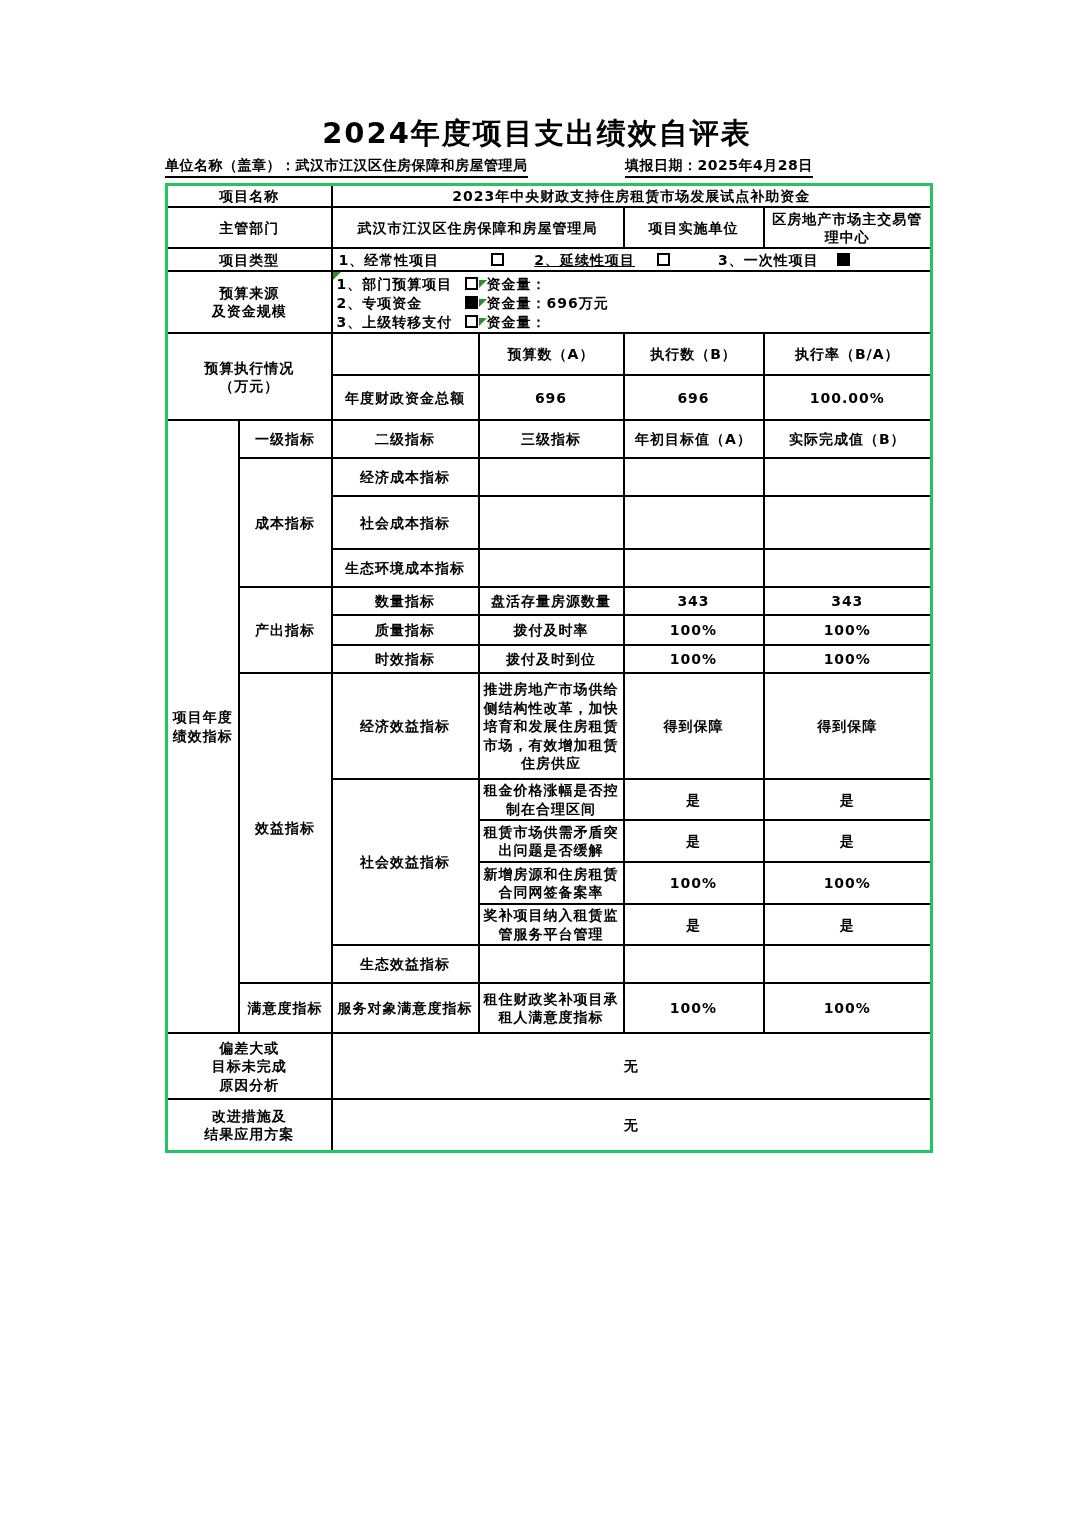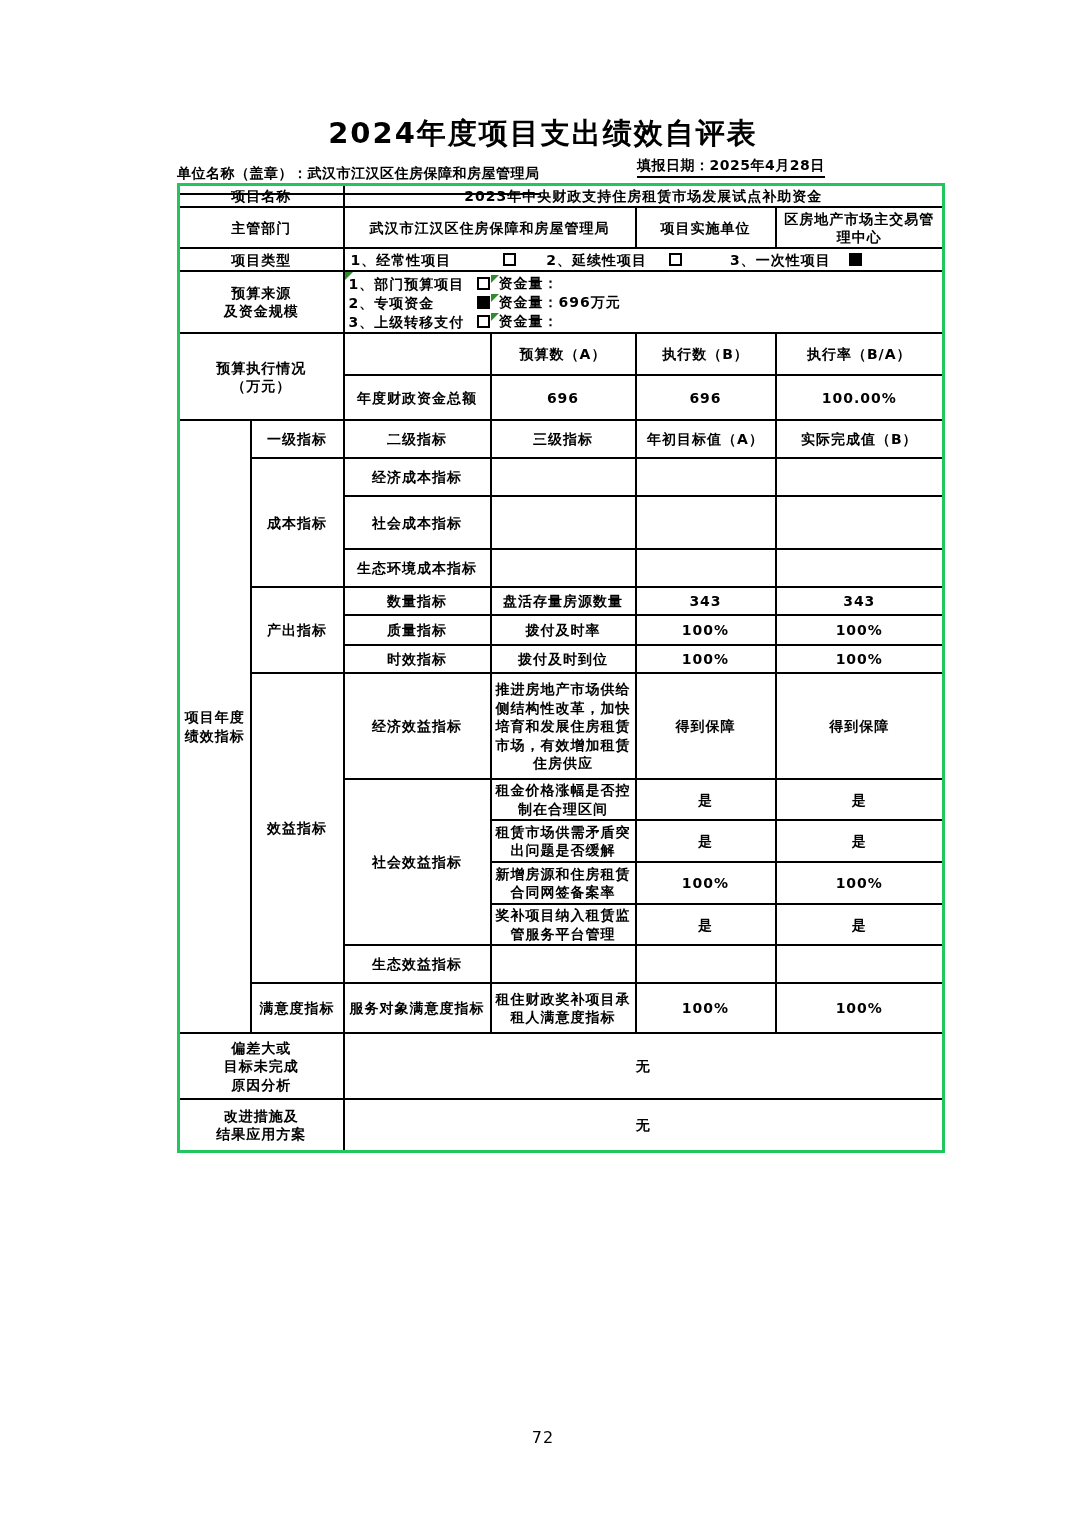--- a/index.html
+++ b/index.html
@@ -1,32 +1,32 @@
 <!DOCTYPE html>
 <html><head>
 <meta charset="utf-8">
 <style>
   * { box-sizing: border-box; }
   html,body { margin:0; padding:0; }
   body {
     width:1074px; height:1520px; background:#ffffff; color:#000;
     font-family:"DejaVu Sans", sans-serif; position:relative;
   }
-  .page { position:absolute; inset:0;margin-left:12px; }
+  .page { position:absolute; inset:0; }
 
   .doc-title {
     position:absolute; top:114px; left:0; width:100%;
     text-align:center; font-size:29px; font-weight:900; letter-spacing:2px;
     margin:0;
   }
   .info-line {
     position:absolute; top:157px; left:165px; width:765px; height:24px;
     font-size:14px; font-weight:bold;
   }
-  .info-unit { position:absolute; left:0; top:8px; border-bottom:2px solid #000; padding-bottom:10px; letter-spacing:0.5px;}
+  .info-unit { position:absolute; left:0; top:0; border-bottom:2px solid #000; padding-bottom:1px; letter-spacing:0.5px;}
   .info-date { position:absolute; left:460px; top:0; border-bottom:2px solid #000; padding-bottom:1px; letter-spacing:0.5px;}
 
   table.eval {
     position:absolute; top:183px; left:165px; width:765px;
     border-collapse:collapse; table-layout:fixed;
     border:3px solid #22c55e;
   }
   table.eval td {
     border:2px solid #000;
     font-size:14px; font-weight:bold; letter-spacing:1px;
@@ -50,32 +50,32 @@
   .tri {
     display:inline-block; width:0; height:0;
     border-top:8px solid #2e8b2e; border-right:8px solid transparent;
   }
   .tri.corner { position:absolute; top:0; left:0; }
 
   
   .pt-wrap { display:flex; align-items:center; text-align:left; white-space:nowrap; }
   .pt-t1 { margin-left:2px; }
   .pt-c1 { margin-left:52px; }
-  .pt-t2 { margin-left:30px; }
+  .pt-t2 { margin-left:30px;text-decoration:underline; }
   .pt-c2 { margin-left:22px; }
   .pt-t3 { margin-left:48px; }
   .pt-c3 { margin-left:18px; }
 
   
   .bs-cell { position:relative; }
   .bs-wrap { display:flex; text-align:left; }
   .bs-opts { width:141px; flex:none; padding-top:1px; }
   .bs-opts .line { display:flex; justify-content:space-between; align-items:center; height:19px; }
   .bs-amts { flex:1; padding-left:1px; padding-top:1px; }
-  .bs-amts .line { height:19px; display:flex; align-items:flex-start; }
+  .bs-amts .line { height:19px; display:flex; align-items:center; }
   .bs-amts .tri { margin-top:1px; flex:none; }
 
   .long-text { text-align:left; letter-spacing:1.5px; }
 
   .page-number {
     position:absolute; top:1428px; left:0; width:100%;
     text-align:center; font-size:16px; font-weight:normal; letter-spacing:1px;
   }
 </style>
 </head>
@@ -284,15 +284,14 @@
     </tr>
 
     <tr style="height:52px">
       <td colspan="2" class="pre bt3">改进措施及
 结果应用方案</td>
       <td colspan="4" class="left bt3">无</td>
     </tr>
   </tbody>
     </table>
 
-  <div class="page-number">72</div>
 
 </div>
 
 </body></html>

